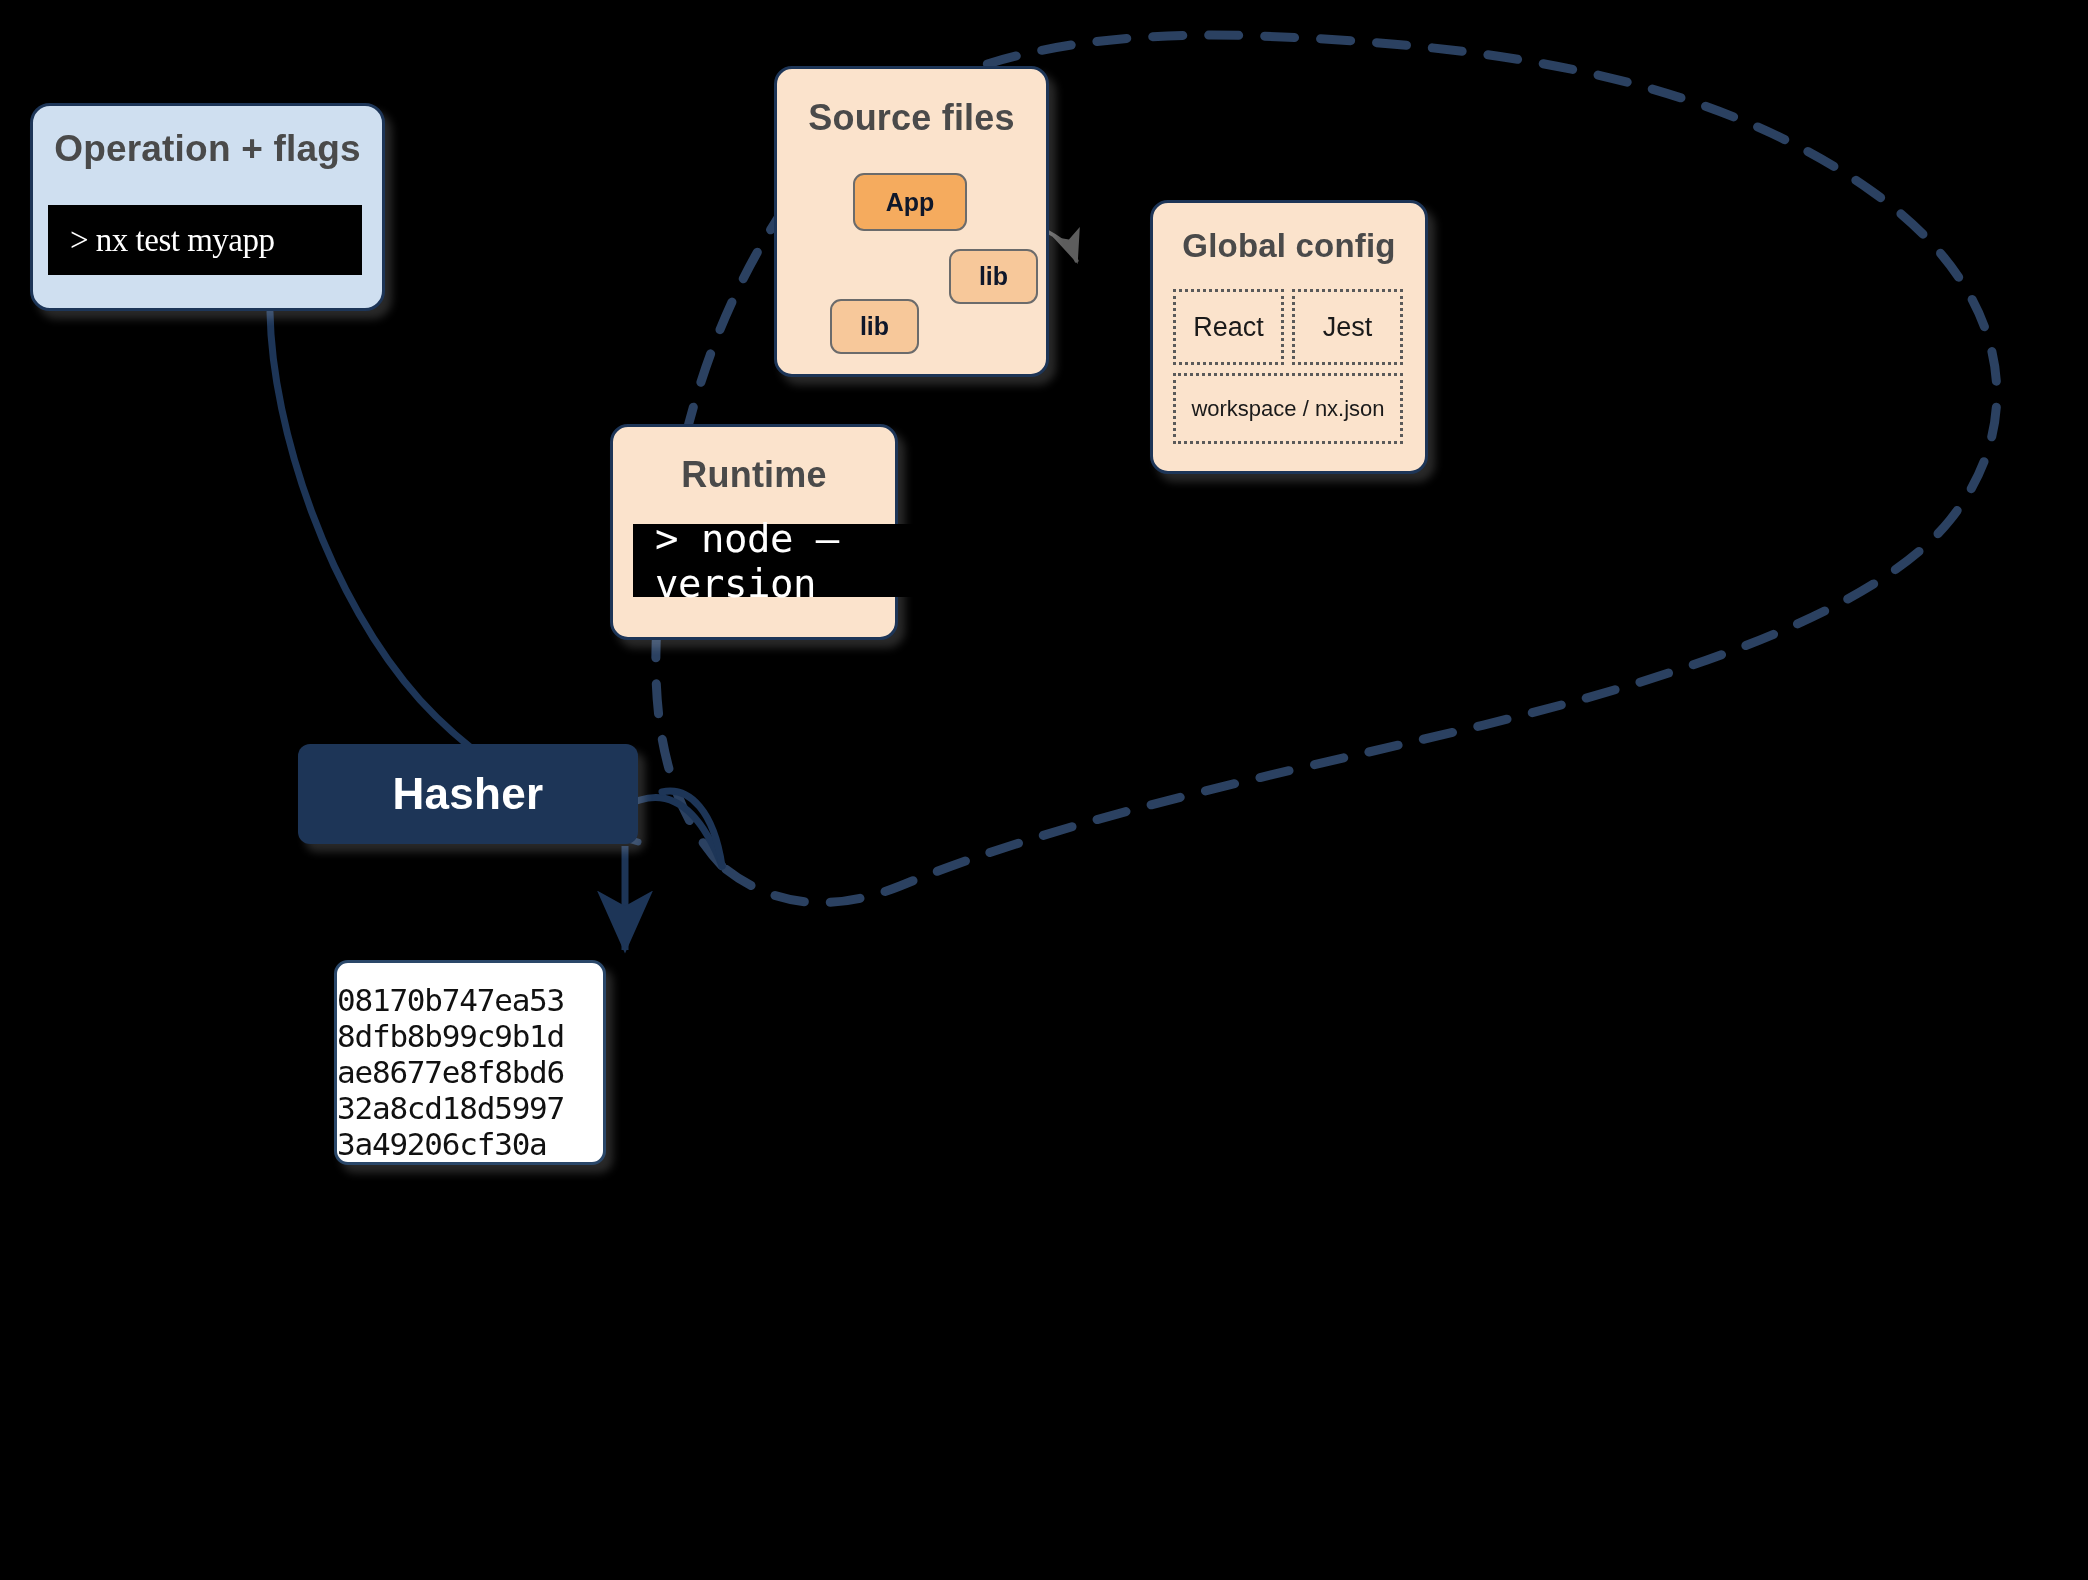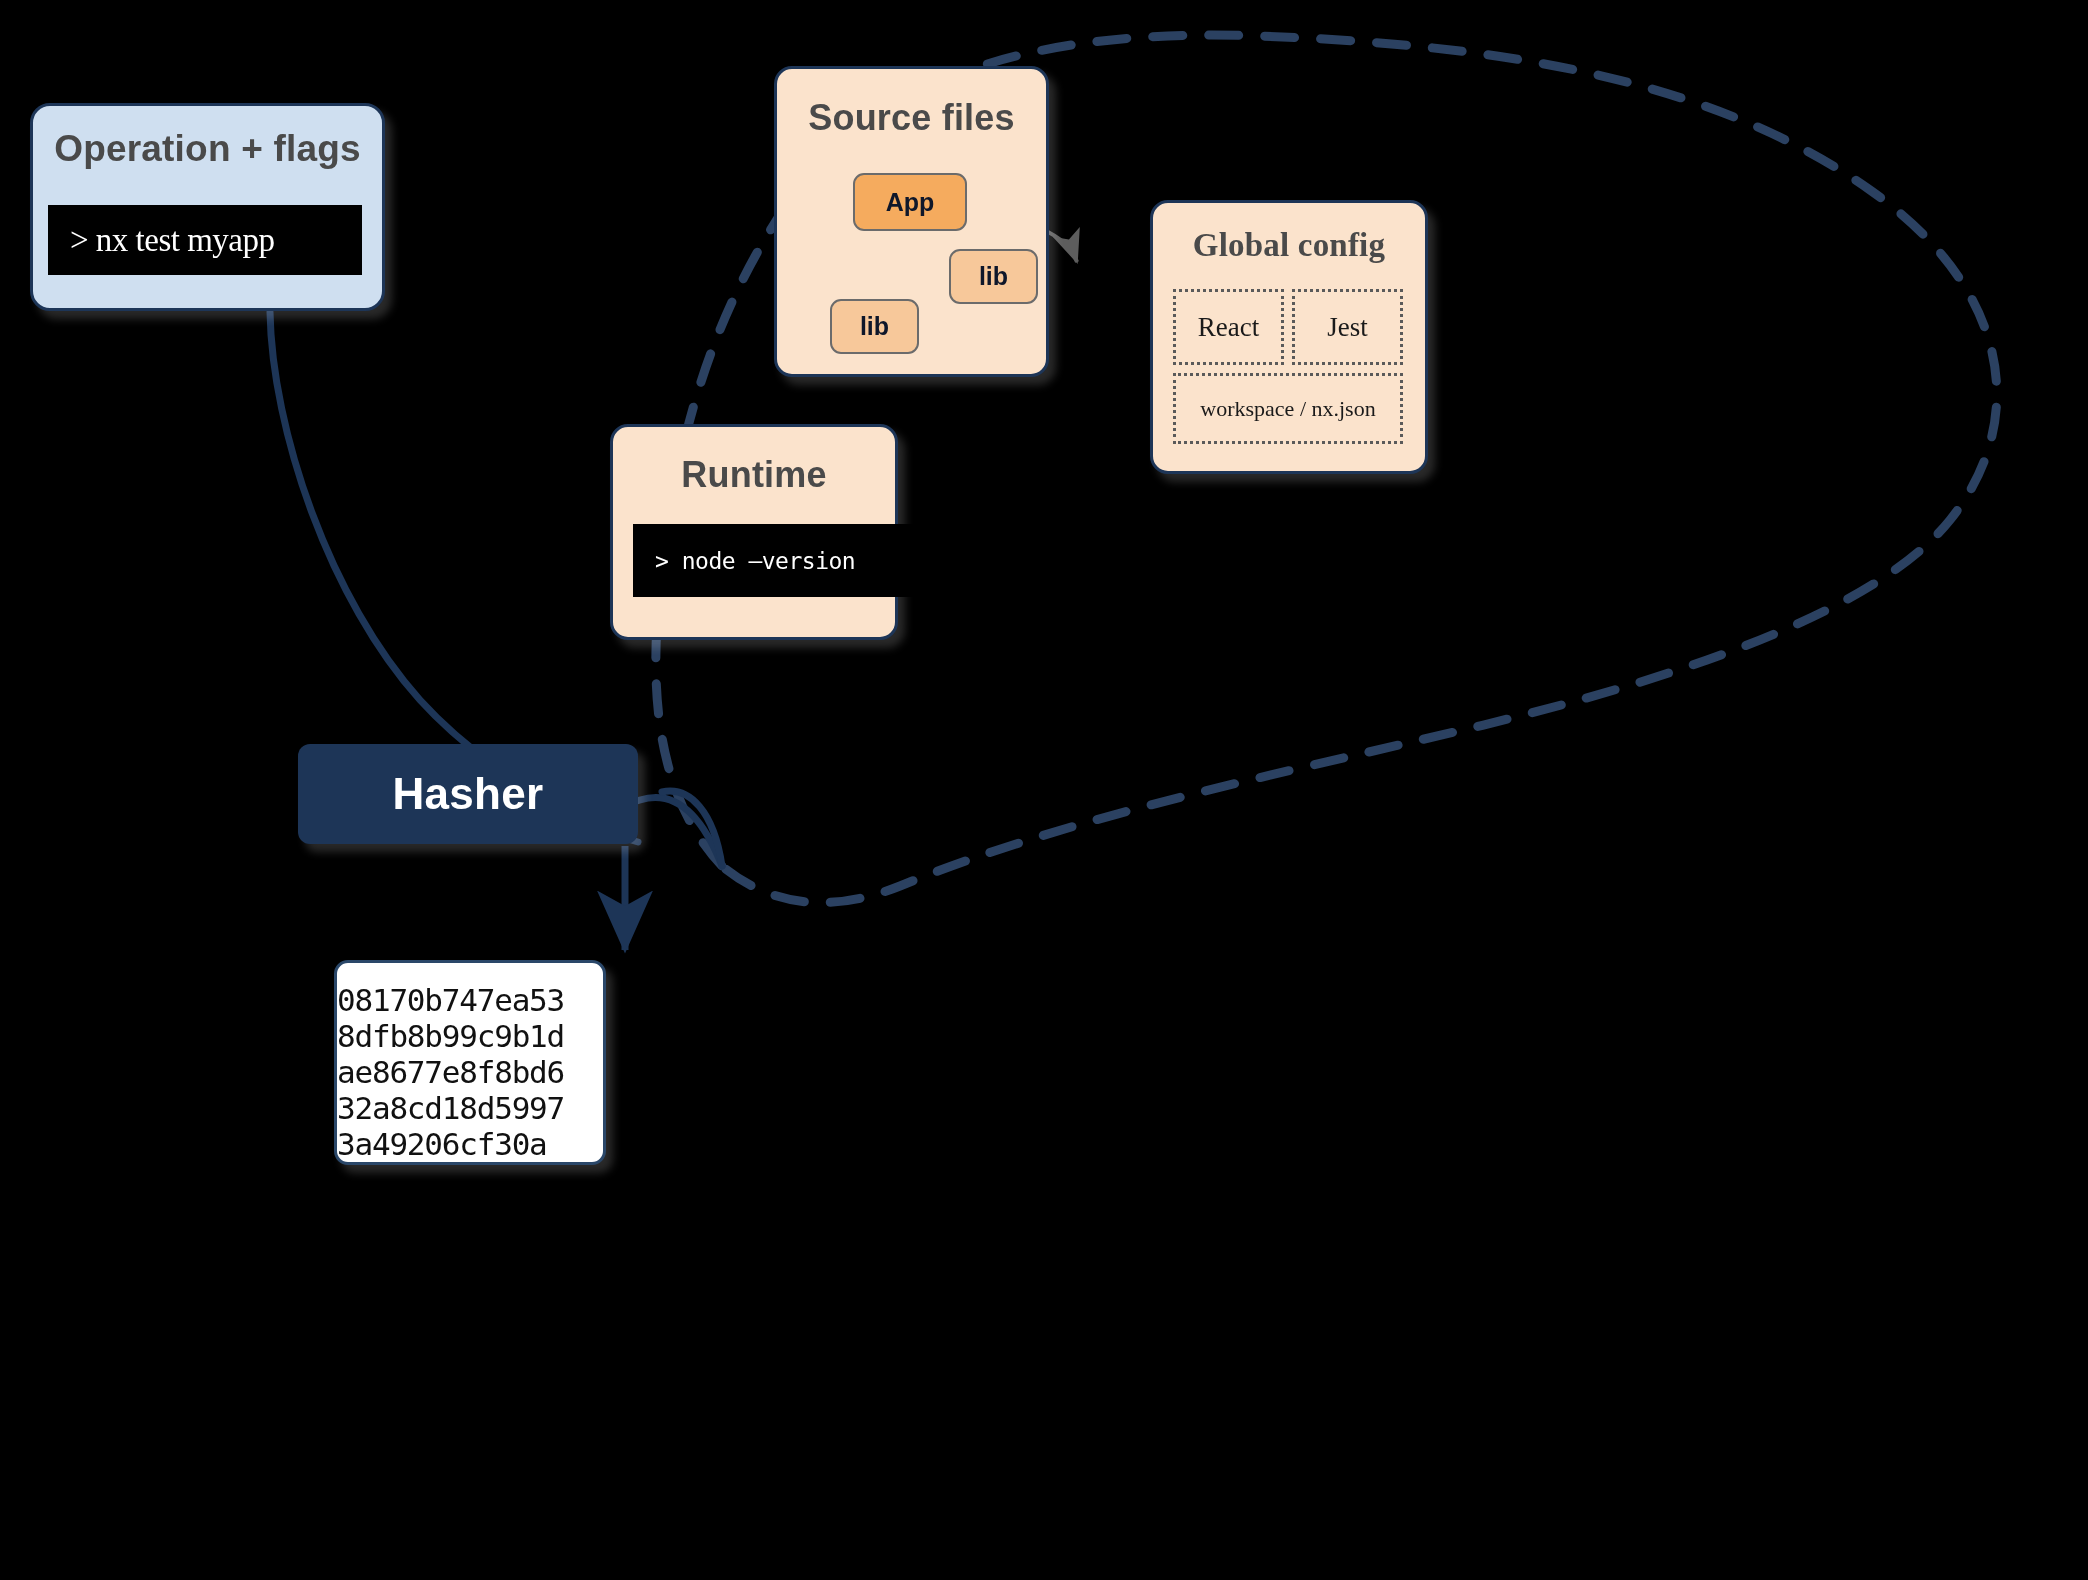--- a/index.html
+++ b/index.html
@@ -116,21 +116,20 @@
     background: #f7c89a;
   }
 
   
   #global-config-card {
     left: 1150px;
     top: 200px;
     width: 278px;
     height: 274px;
     background: #fbe3cc;
-    font-family: Liberation Serif, serif;
   }
   #global-config-card .card-title {
     font-size: 33px;
     margin-top: 24px;
   }
   .config-grid {
     position: absolute;
     left: 20px;
     top: 86px;
     right: 22px;
@@ -172,21 +171,21 @@
   #runtime-card .card-title {
     font-size: 36px;
     margin-top: 27px;
   }
   #runtime-terminal {
     position: absolute;
     left: 20px;
     top: 97px;
     width: 308px;
     height: 73px;
-    font-size: 23px;
+    font-size: 39px;
     padding-left: 22px;
     letter-spacing: -0.5px;
   }
 
   
   #hasher-card {
     left: 298px;
     top: 744px;
     width: 340px;
     height: 100px;

